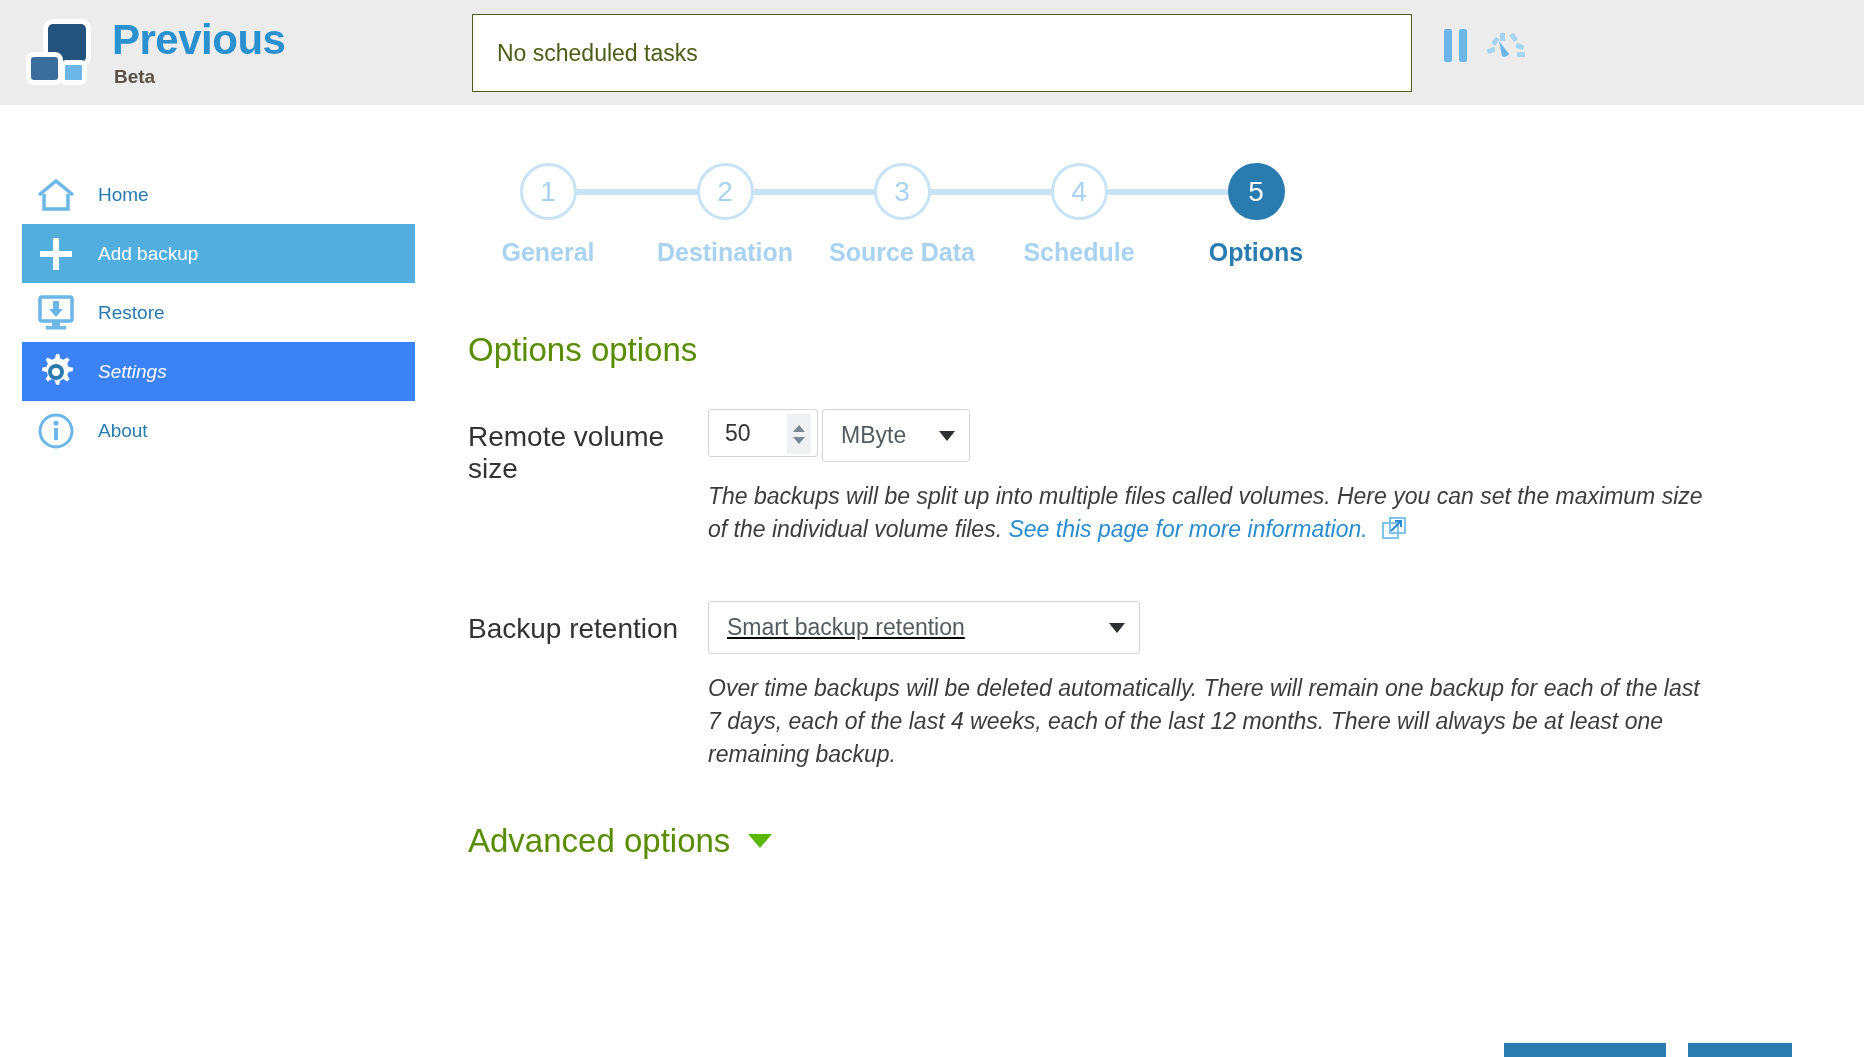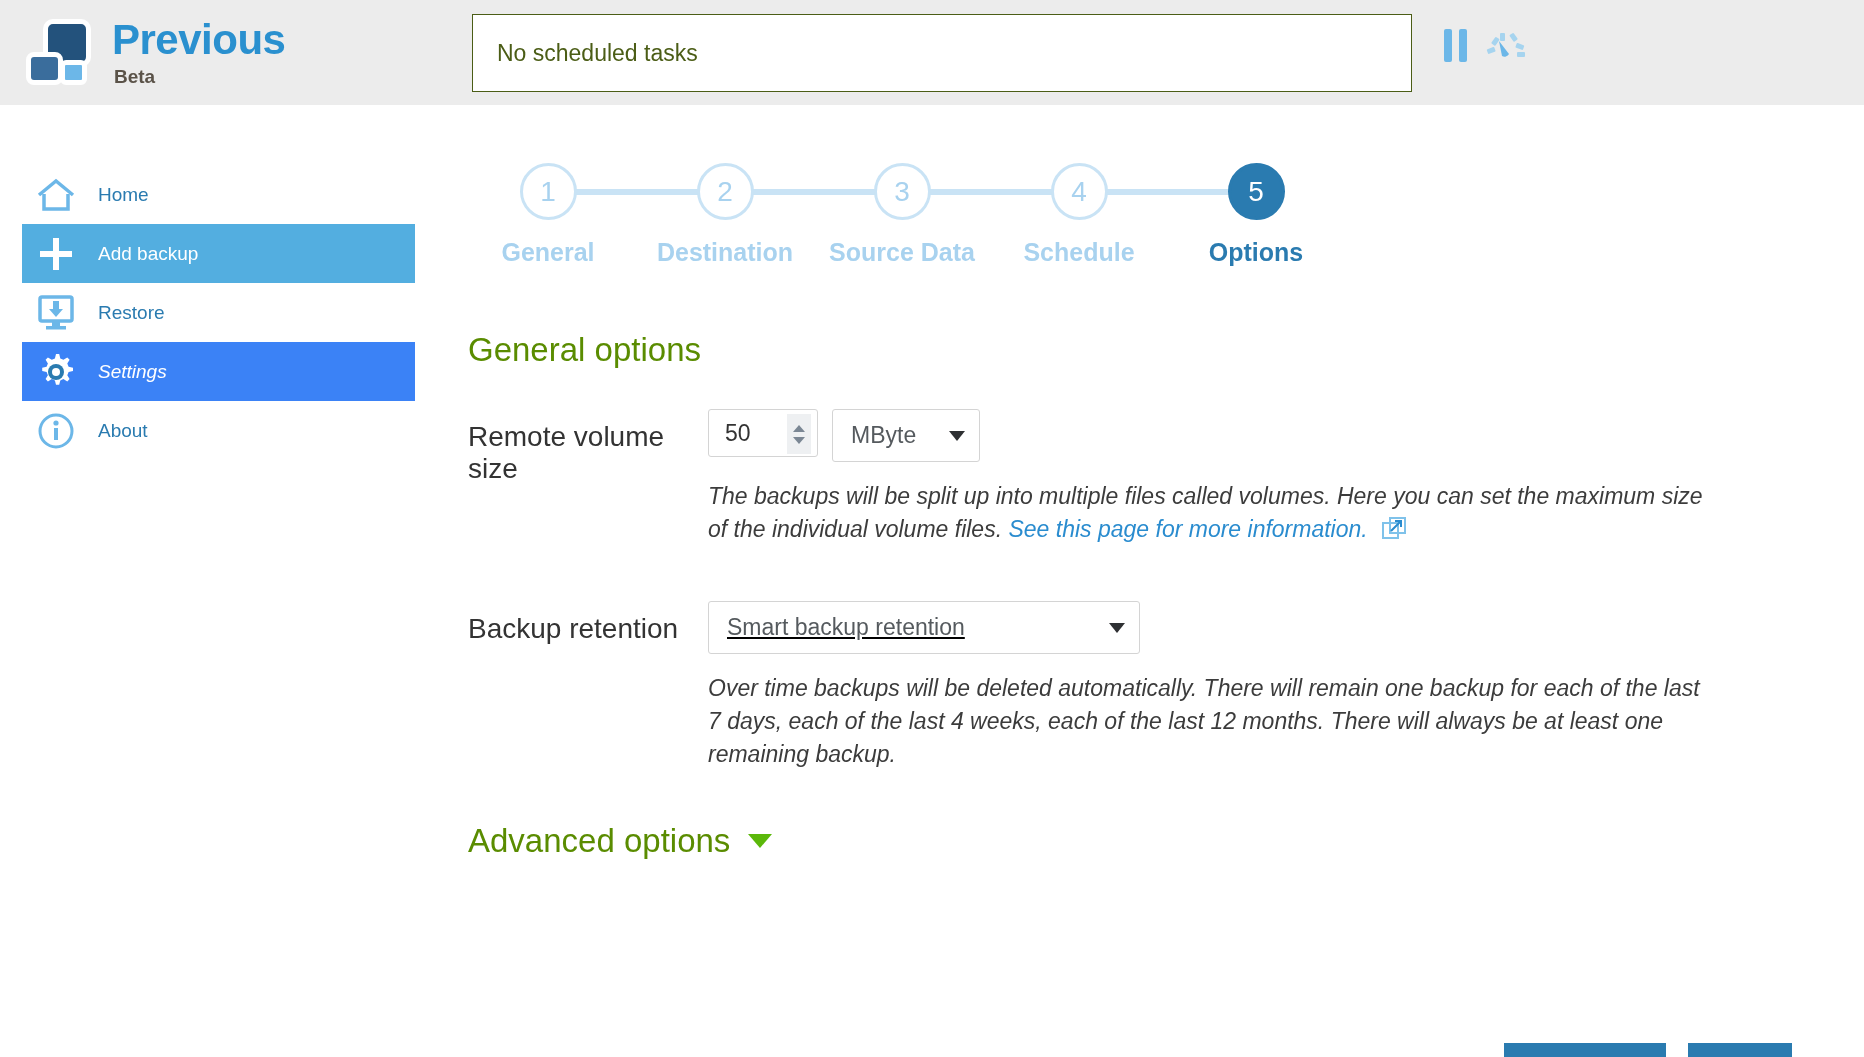--- a/index.html
+++ b/index.html
@@ -190,21 +190,21 @@
 
   .form-row { display: flex; margin-bottom: 6px; }
   .form-label {
     width: 240px;
     flex: 0 0 240px;
     font-size: 28px;
     color: #333333;
     padding-top: 12px;
   }
   .field-area { flex: 1; }
-  .field-line { display: flex; gap: 14px; align-items: flex-start; }
+  .field-line { display: flex; gap: 4px; align-items: flex-start; }
 
   .num-input {
     width: 110px; height: 48px;
     border: 1px solid #d4d4d4;
     border-radius: 3px;
     background: #ffffff;
     display: flex;
     align-items: center;
     position: relative;
   }
@@ -423,21 +423,21 @@
         <div class="step-label">Schedule</div>
       </div>
       <div class="step current" style="left:708px;">
         <div class="circle">5</div>
         <div class="step-label">Options</div>
       </div>
     </div>
 
     <div class="content">
 
-      <div class="section-title">General options</div>
+      <div class="section-title">Options options</div>
 
       <div class="form-row">
         <div class="form-label">Remote volume size</div>
         <div class="field-area">
           <div class="field-line">
             <div class="num-input">
               <span class="val">50</span>
               <span class="spinner">
                 <span class="chev up"></span>
                 <span class="chev down"></span>

